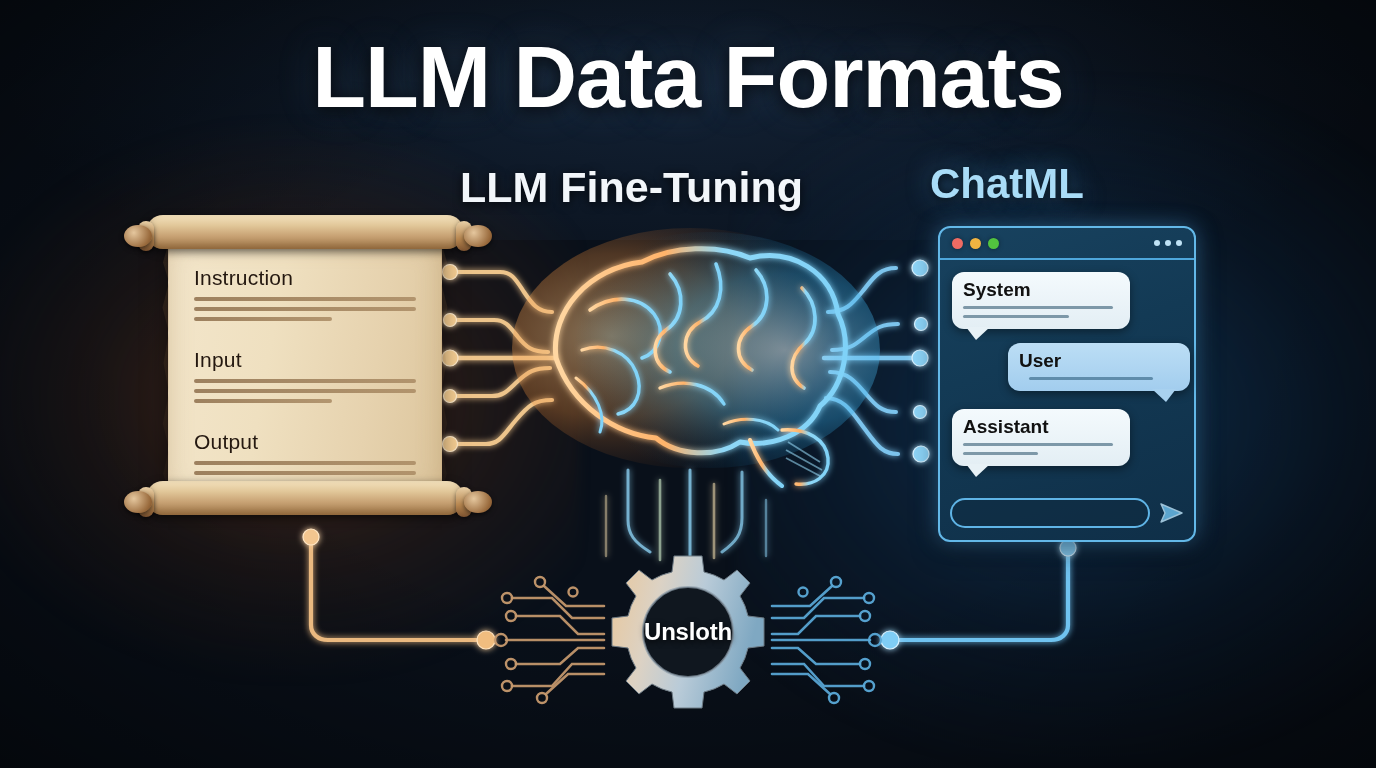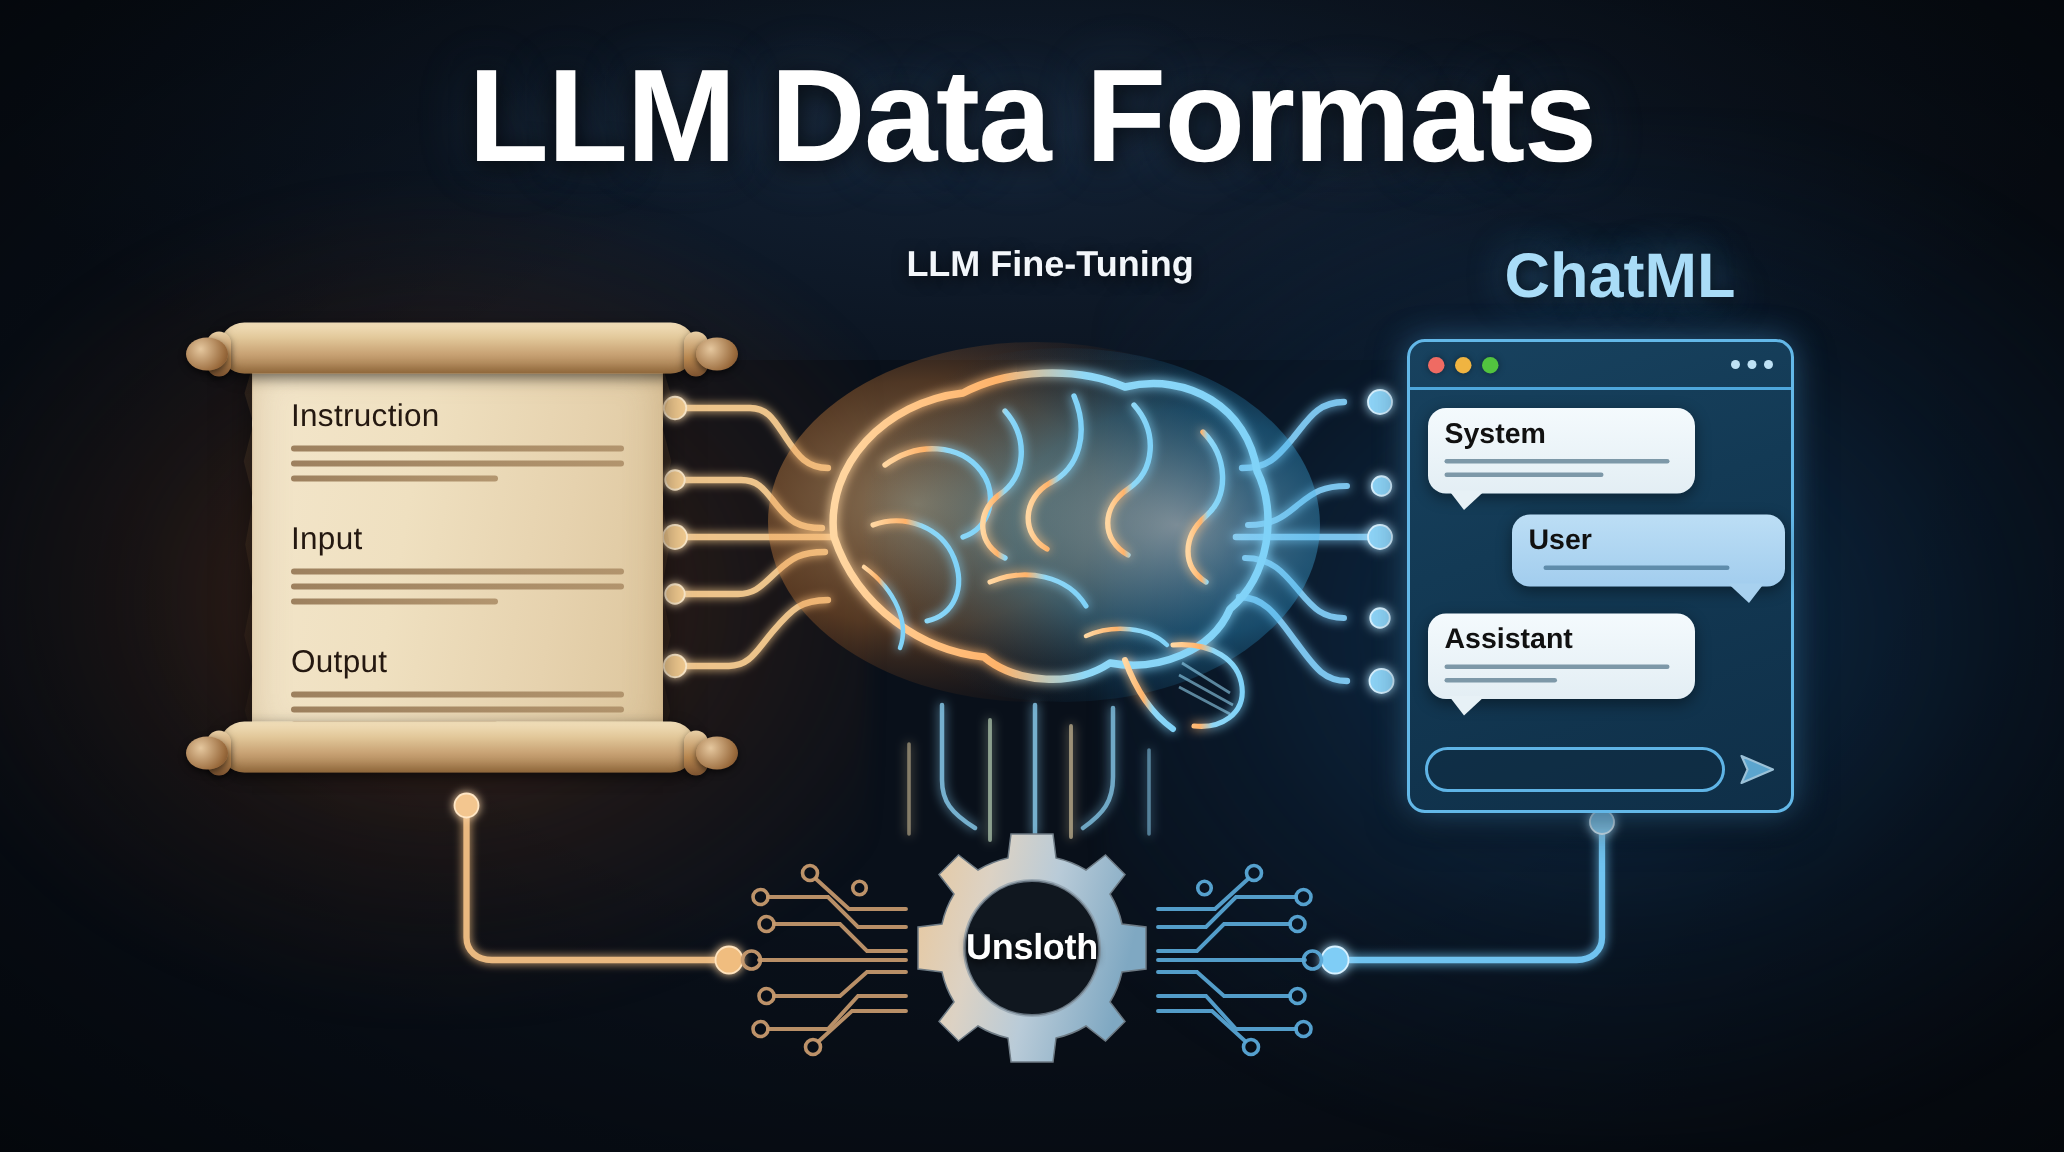--- a/index.html
+++ b/index.html
@@ -25,23 +25,23 @@
   #main-title{position:absolute;left:0;top:26px;width:1376px;text-align:center;
     font-size:88px;font-weight:bold;color:#fff;letter-spacing:-1px;
     text-shadow:0 3px 16px rgba(0,0,0,.75), 0 0 40px rgba(120,170,220,.22);
     font-family:"Liberation Sans",sans-serif;}
 
   
   .sec-title{position:absolute;font-weight:bold;white-space:nowrap;}
   #alpaca-title{left:128px;top:158px;width:290px;text-align:center;font-size:42px;
     color:#eec089;font-family:"DejaVu Serif",serif;font-style:normal;
     letter-spacing:1px;text-shadow:0 2px 10px rgba(0,0,0,.8),0 0 22px rgba(210,140,60,.45);}
-  #finetune-title{left:460px;top:163px;width:480px;text-align:center;font-size:24px;
+  #finetune-title{left:460px;top:163px;width:480px;font-size:43px;
     color:#f2f6fa;text-shadow:0 2px 10px rgba(0,0,0,.75);}
-  #chatml-title{left:930px;top:160px;width:300px;text-align:center;font-size:42px;
+  #chatml-title{left:930px;top:160px;width:300px;text-align:left;font-size:42px;
     color:#a9dcf7;text-shadow:0 2px 10px rgba(0,0,0,.7),0 0 24px rgba(90,180,240,.5);}
   #bottom-title{left:438px;top:708px;width:500px;text-align:center;font-size:30px;
     font-weight:bold;color:#f3f6f9;text-shadow:0 2px 10px rgba(0,0,0,.8);}
 
   
   #scroll-wrap{position:absolute;left:160px;top:215px;width:290px;height:300px;}
   .rod{position:absolute;left:-14px;width:318px;height:34px;border-radius:17px;
     background:linear-gradient(180deg,#f3e1bd 0%,#e2c89a 30%,#c8a274 62%,#9c7446 100%);
     box-shadow:0 3px 9px rgba(0,0,0,.55), inset 0 -3px 6px rgba(120,80,40,.4);}
   .rod.top{top:0;}

